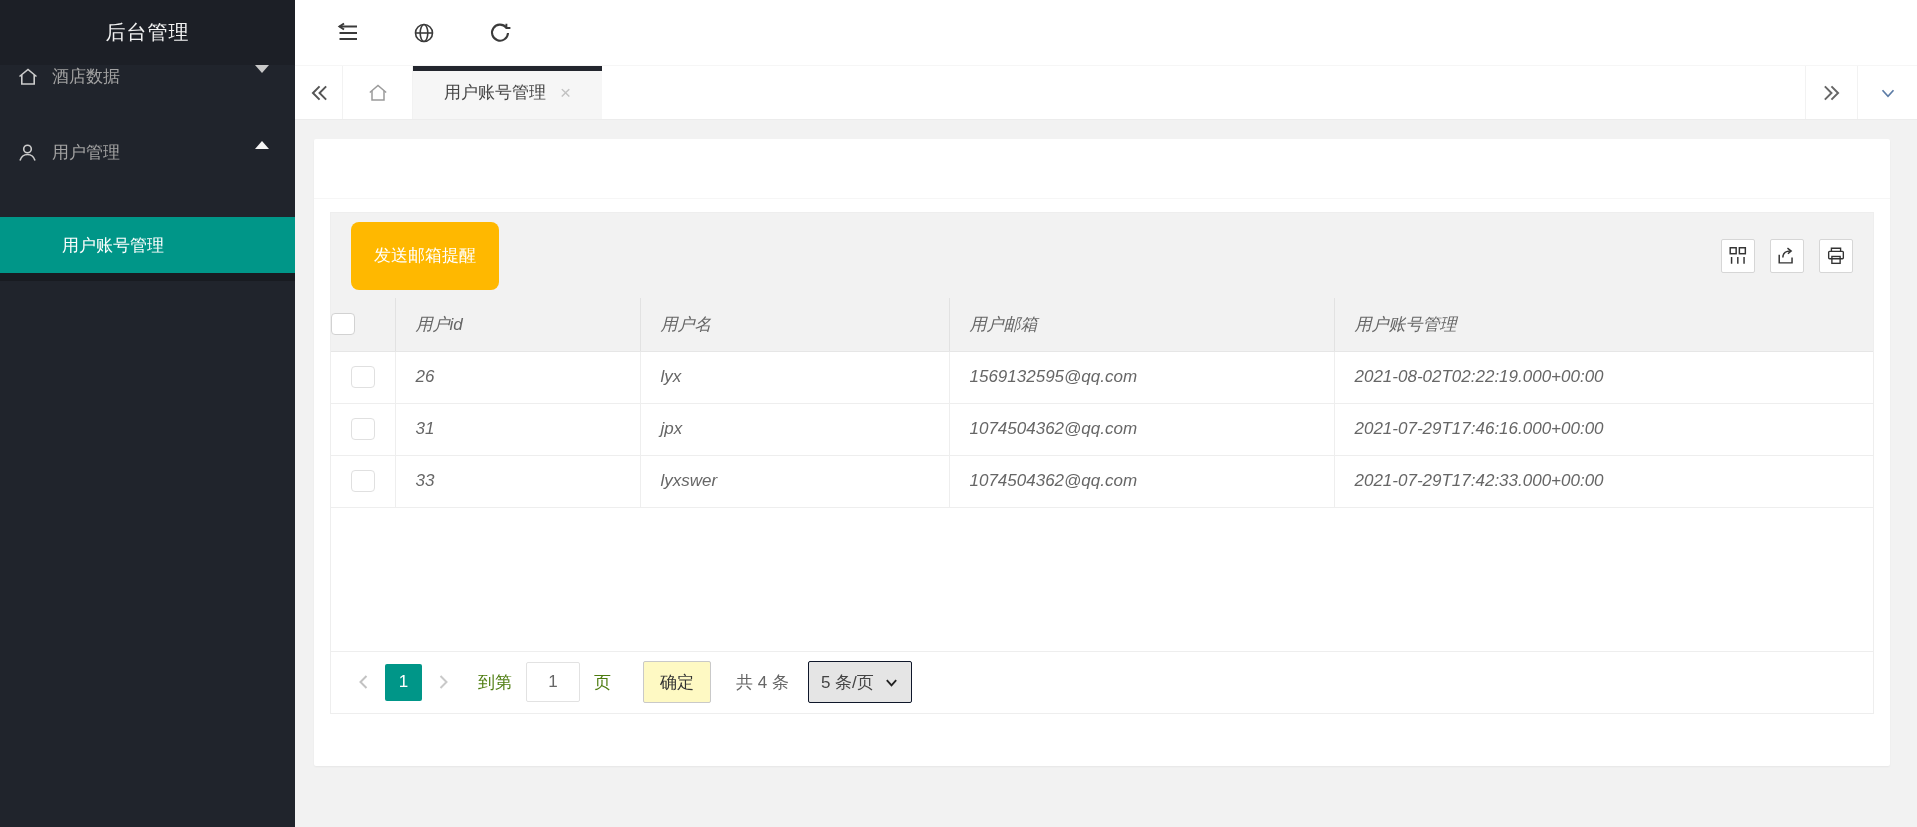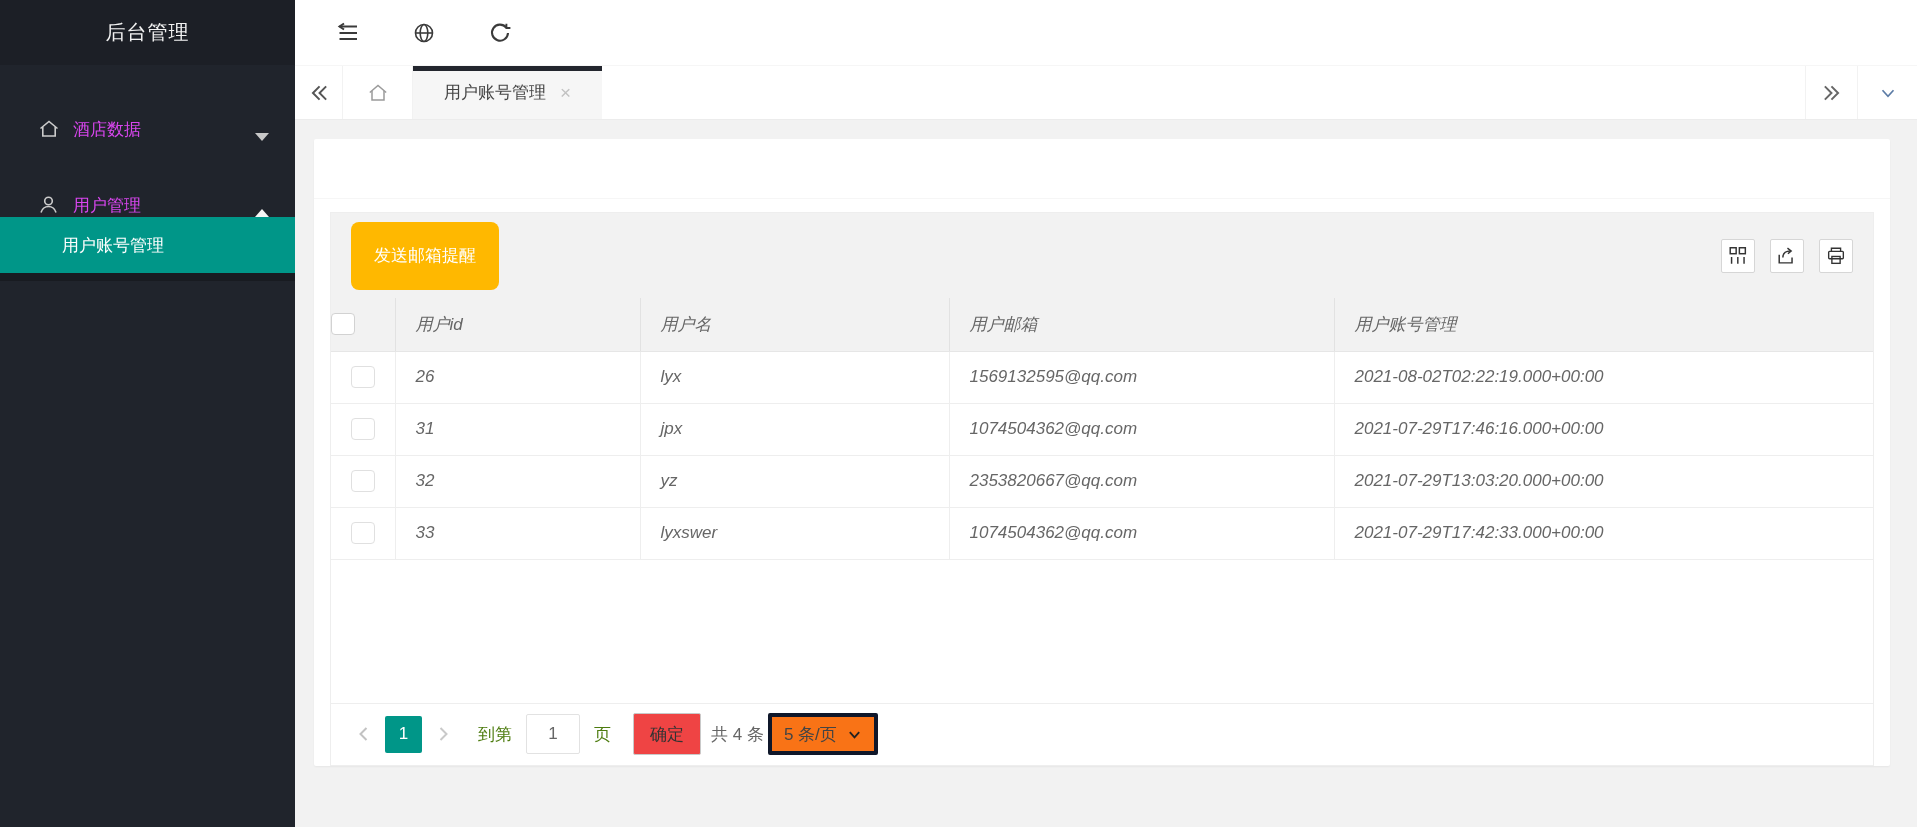--- a/index.html
+++ b/index.html
@@ -4,22 +4,22 @@
 <style>
   * { margin:0; padding:0; box-sizing:border-box; }
   html,body { width:1917px; height:827px; overflow:hidden; }
   body { font-family:"Liberation Sans","DejaVu Sans",sans-serif; font-size:17px; color:#666; background:#f2f2f2; }
   .app { position:relative; width:1917px; height:827px; }
 
   
   .sidebar { position:absolute; left:0; top:0; width:295px; height:827px; background:#20242c; z-index:5; }
   .logo { height:65px; display:flex; align-items:center; justify-content:center;
           background:#1c1f26; color:#f2f2f2; font-size:20px; letter-spacing:1px; }
-  .nav-item { height:76px; display:flex; align-items:flex-end; padding-left:37px; position:relative;
-              color:#d946ef; cursor:pointer; }
+  .nav-item { height:76px; display:flex; align-items:flex-start; padding-left:16px; position:relative;
+              color:#a3a3a3; cursor:pointer; }
   .nav-item .nav-icon { width:24px; height:24px; margin-right:12px; display:inline-flex; }
   .nav-item .nav-label { font-size:17px; }
   .caret { position:absolute; right:26px; width:0; height:0; border-left:7px solid transparent; border-right:7px solid transparent; }
   .caret.down { border-top:8px solid #c8c8c8; }
   .caret.up { border-bottom:8px solid #f5f5f5; }
   .nav-child { background:#181b21; padding-bottom:8px; }
   .child-item { height:56px; display:flex; align-items:center; padding-left:62px; color:#dddddd; cursor:pointer; font-size:17px; }
   .child-item.active { background:#009688; color:#ffffff; }
 
   
@@ -71,24 +71,24 @@
 
   .table-empty { height:143px; background:#ffffff; }
 
   .pager { border-top:1px solid #eeeeee; height:62px; background:#ffffff; display:flex; align-items:center; padding-left:18px; }
   .pg-arrow { width:30px; height:36px; display:flex; align-items:center; justify-content:center; cursor:pointer; }
   .pg-num { width:37px; height:37px; background:#009688; color:#ffffff; border-radius:2px;
             display:flex; align-items:center; justify-content:center; font-size:17px; margin:0 6px; cursor:default; }
   .pg-text { color:#4d7c0f; margin:16px 8px; font-size:17px; }
   .pg-input { width:54px; height:40px; border:1px solid #e2e2e2; border-radius:2px; text-align:center;
               font-size:17px; color:#666; font-family:inherit; outline:none; margin:0 6px; }
-  .pg-btn { height:42px; padding:0 16px; background:#ef4444; border:1px solid #c9c9c9; border-radius:2px;
-            font-size:17px; color:#333; font-family:inherit; cursor:pointer; margin:0 10px 0 14px; }
-  .pg-total { color:#666; margin:0 0; font-size:17px; }
-  .pg-select { height:42px; min-width:100px; border:4px solid #0f172a; border-radius:2px; background:#f97316;
+  .pg-btn { height:42px; padding:0 16px; background:#fef9c3; border:1px solid #c9c9c9; border-radius:2px;
+            font-size:17px; color:#333; font-family:inherit; cursor:pointer; margin:0 10px 0 24px; }
+  .pg-total { color:#666; margin:0 15px; font-size:17px; }
+  .pg-select { height:42px; min-width:100px; border:1px solid #0f172a; border-radius:2px; background:#e5e5e5;
                display:flex; align-items:center; justify-content:space-between; padding:0 12px; cursor:pointer;
                color:#444; font-size:17px; margin-left:4px; }
   .pg-select svg { margin-left:10px; }
 </style>
 </head>
 <body>
 
 <div class="app">
 
   <aside class="sidebar">
@@ -238,27 +238,20 @@
   </tr>
 
   <tr>
     <td class="col-check"><span class="checkbox"></span></td>
     <td>31</td>
     <td>jpx</td>
     <td>1074504362@qq.com</td>
     <td>2021-07-29T17:46:16.000+00:00</td>
   </tr>
 
-  <tr>
-    <td class="col-check"><span class="checkbox"></span></td>
-    <td>32</td>
-    <td>yz</td>
-    <td>2353820667@qq.com</td>
-    <td>2021-07-29T13:03:20.000+00:00</td>
-  </tr>
 
   <tr>
     <td class="col-check"><span class="checkbox"></span></td>
     <td>33</td>
     <td>lyxswer</td>
     <td>1074504362@qq.com</td>
     <td>2021-07-29T17:42:33.000+00:00</td>
   </tr>
 </tbody>
             </table>

